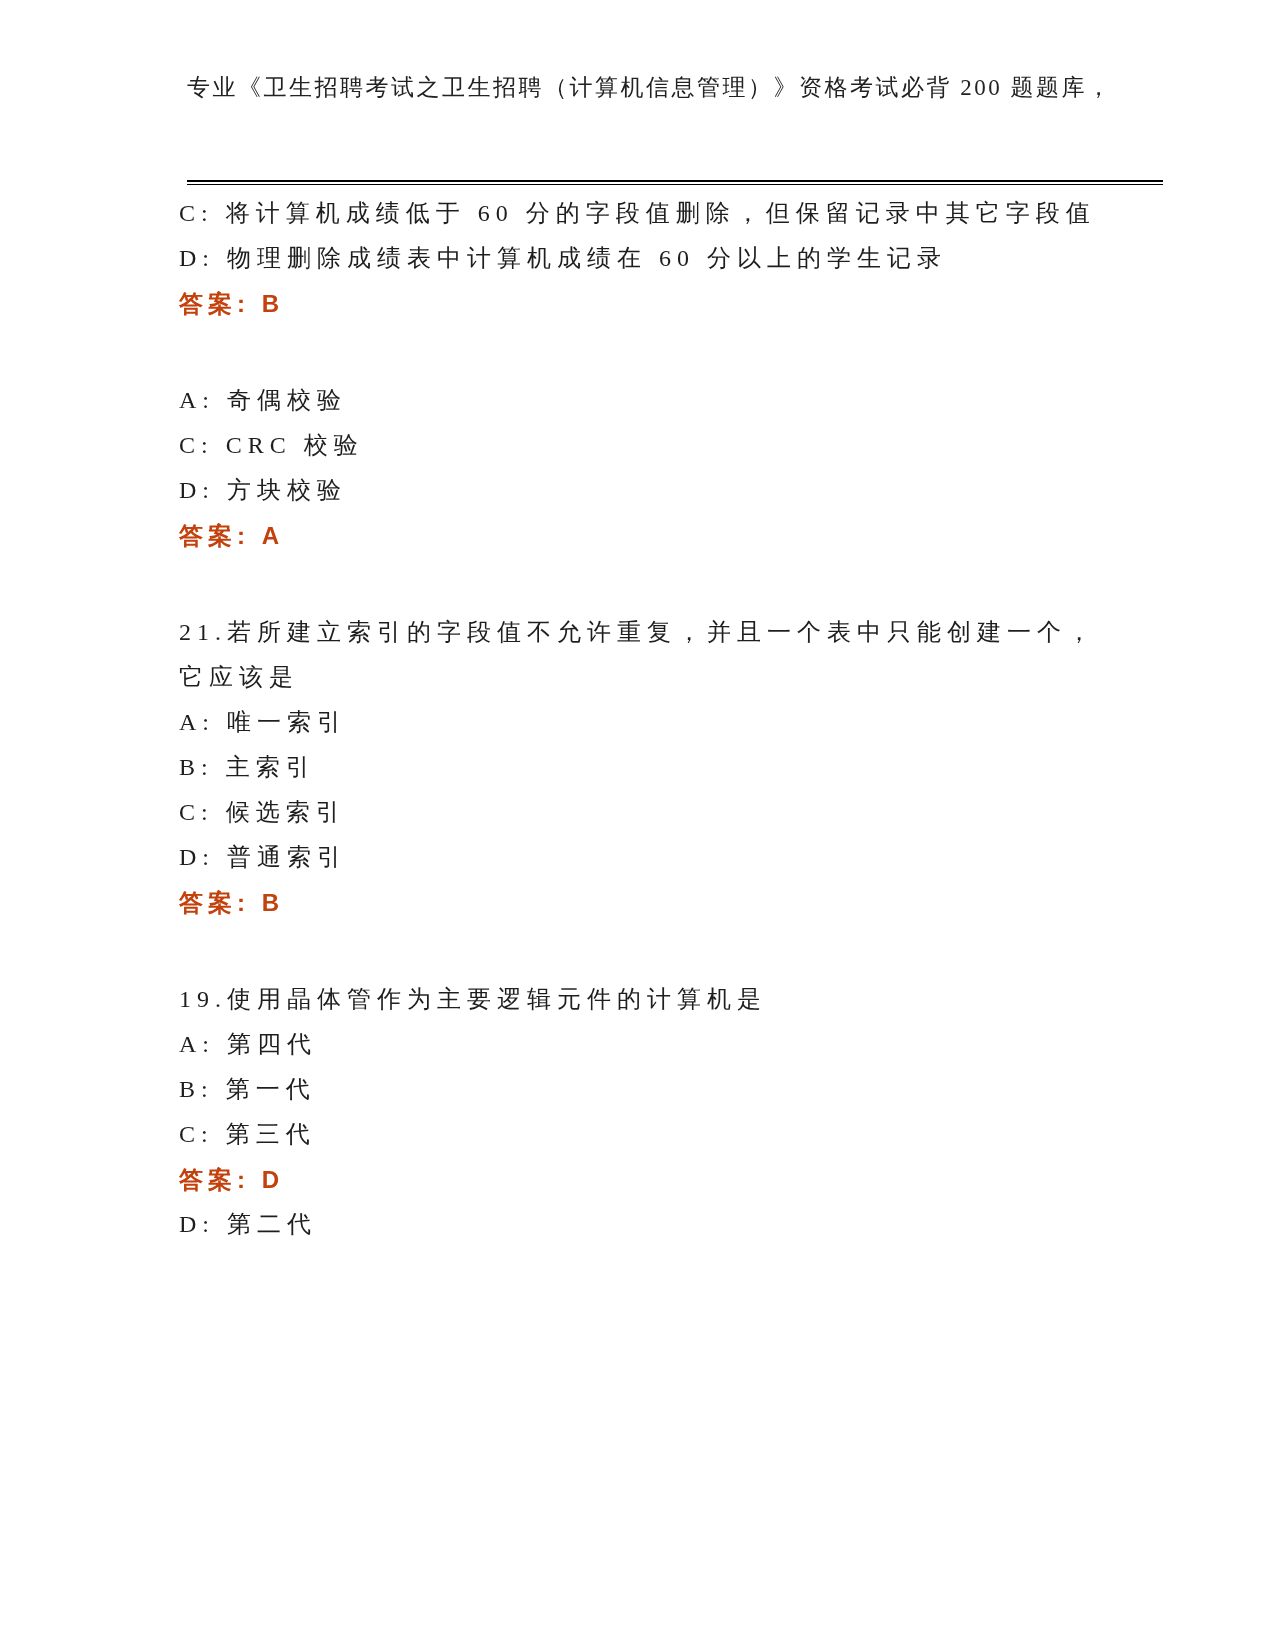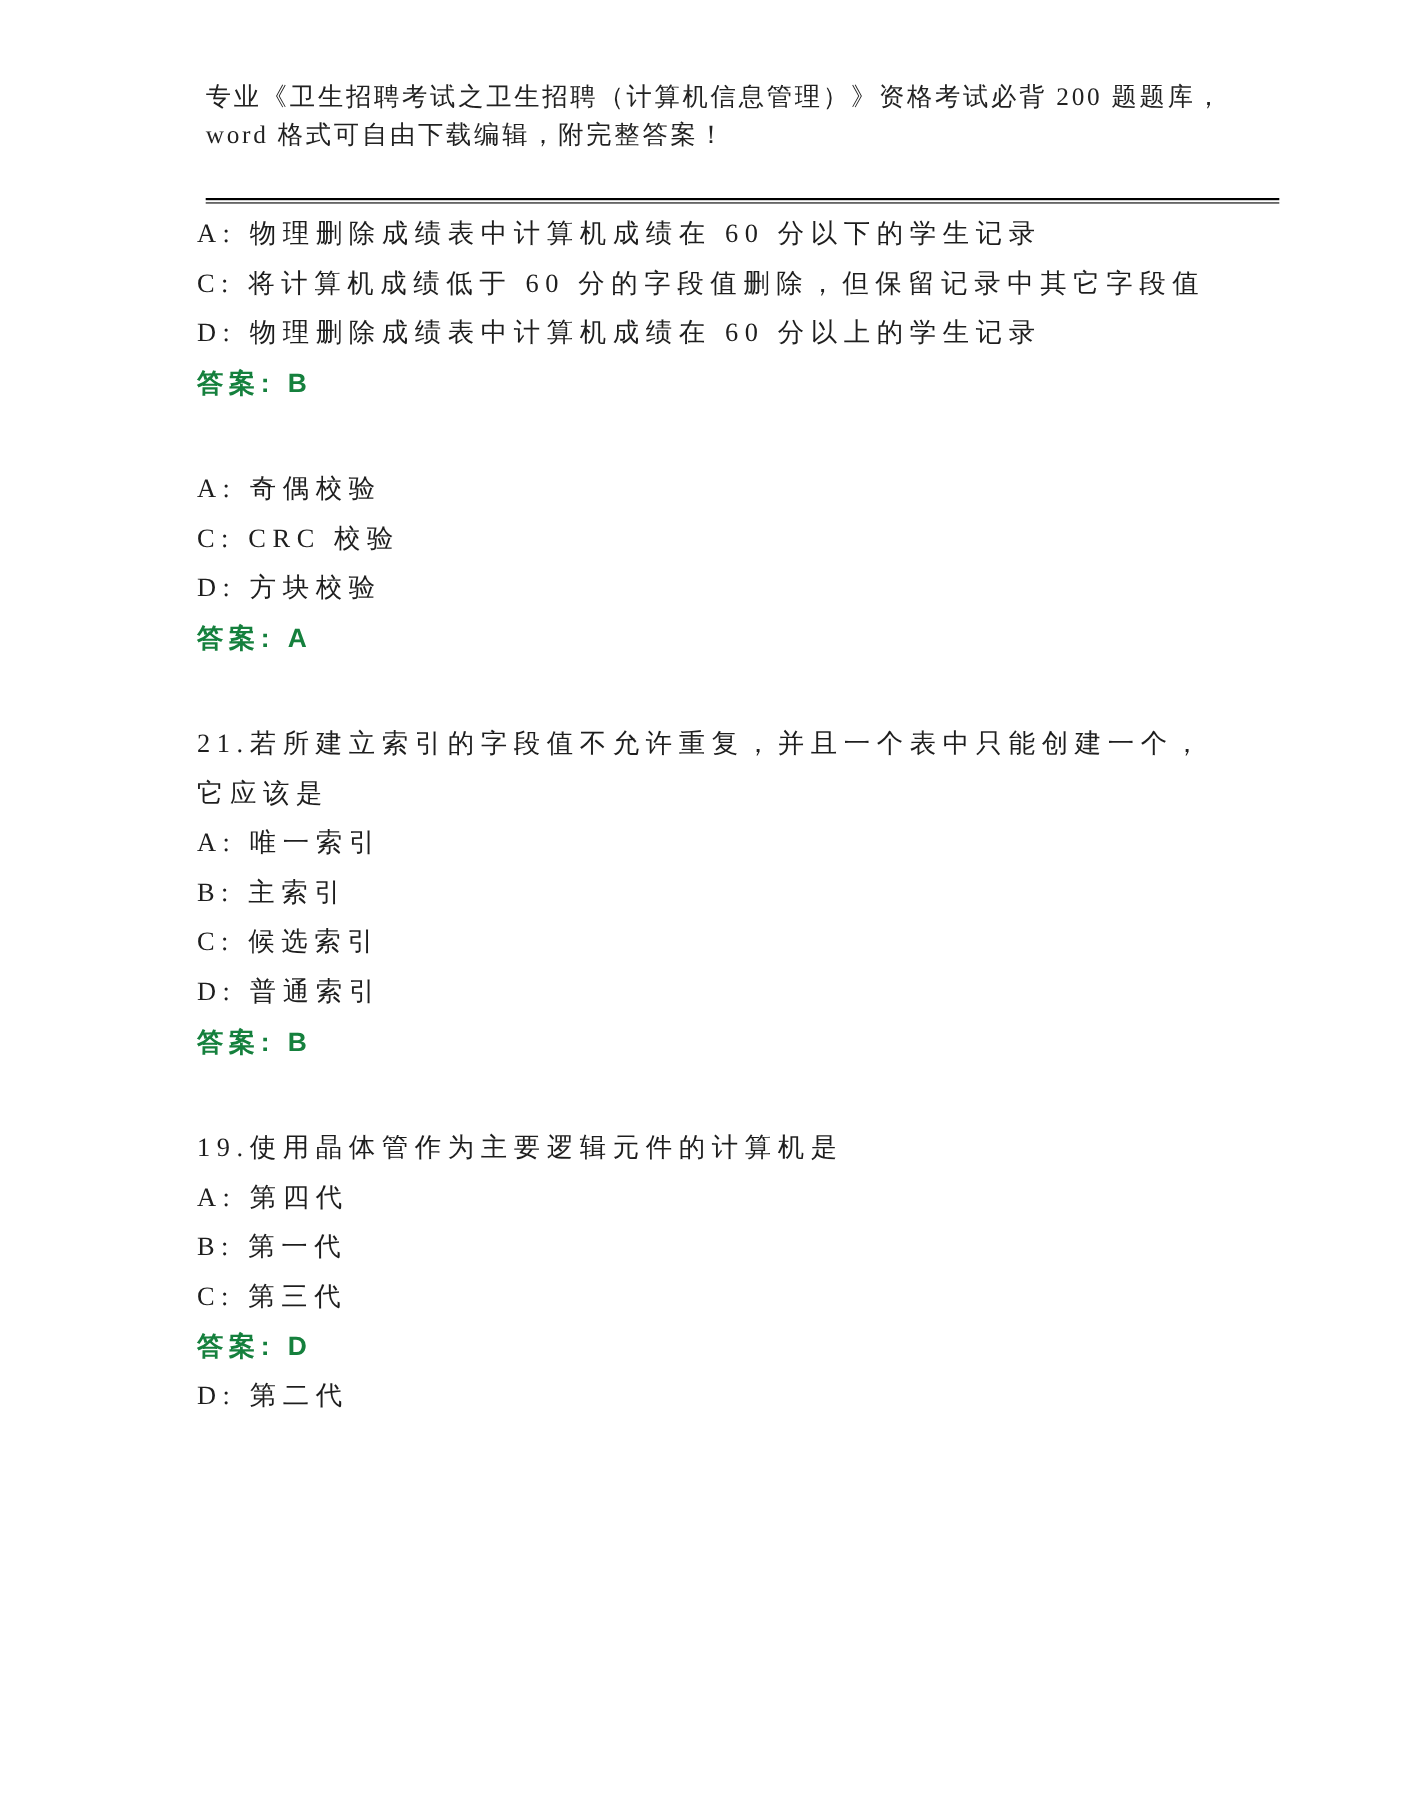--- a/index.html
+++ b/index.html
@@ -52,39 +52,37 @@
     line-height: 45px;
     font-size: 24px;
     letter-spacing: 6px;
     white-space: nowrap;
     color: #1e1e1e;
   }
   .answer {
     font-family: "Liberation Sans", "DejaVu Sans", sans-serif;
     font-weight: bold;
     letter-spacing: 5px;
-    color: #15803d;
+    color: #c2410c;
   }
 </style>
 </head>
 <body>
 
 <div class="page">
 
   <header class="doc-header">
     <div class="h-line">专业《卫生招聘考试之卫生招聘（计算机信息管理）》资格考试必背 200 题题库，</div>
-    <div class="h-line">word 格式可自由下载编辑，附完整答案！</div>
   </header>
 
   <div class="header-rule"></div>
 
   <main class="content">
 
     <section class="block">
-      <div class="line">A: 物理删除成绩表中计算机成绩在 60 分以下的学生记录</div>
       <div class="line">C: 将计算机成绩低于 60 分的字段值删除，但保留记录中其它字段值</div>
       <div class="line">D: 物理删除成绩表中计算机成绩在 60 分以上的学生记录</div>
       <div class="line answer">答案: B</div>
     </section>
 
     <section class="block">
       <div class="line">A: 奇偶校验</div>
       <div class="line">C: CRC 校验</div>
       <div class="line">D: 方块校验</div>
       <div class="line answer">答案: A</div>

